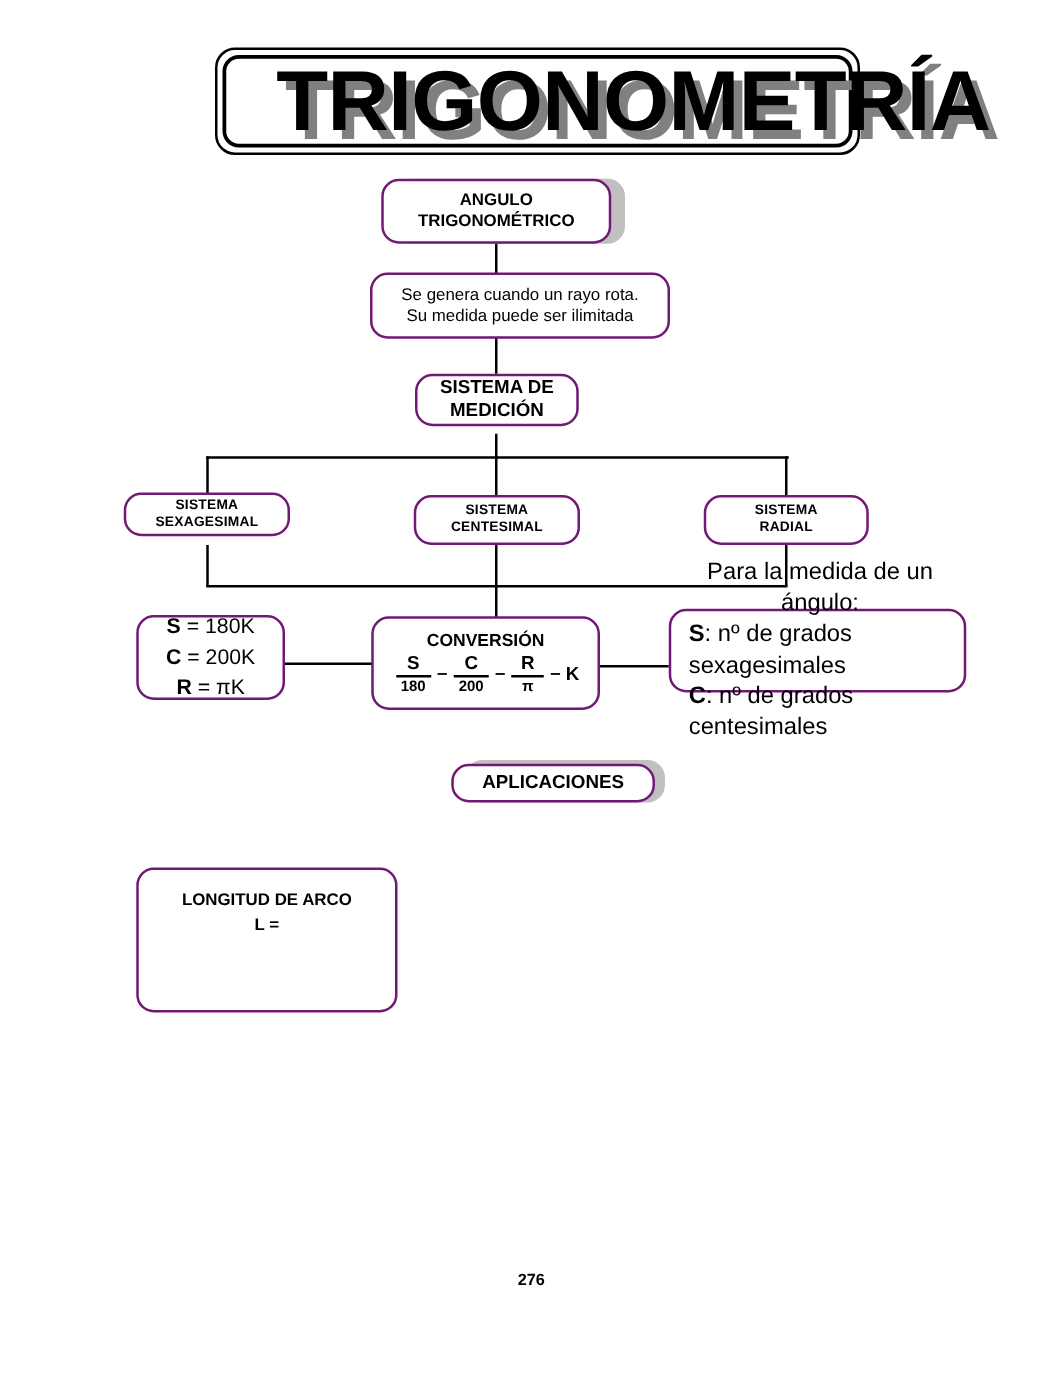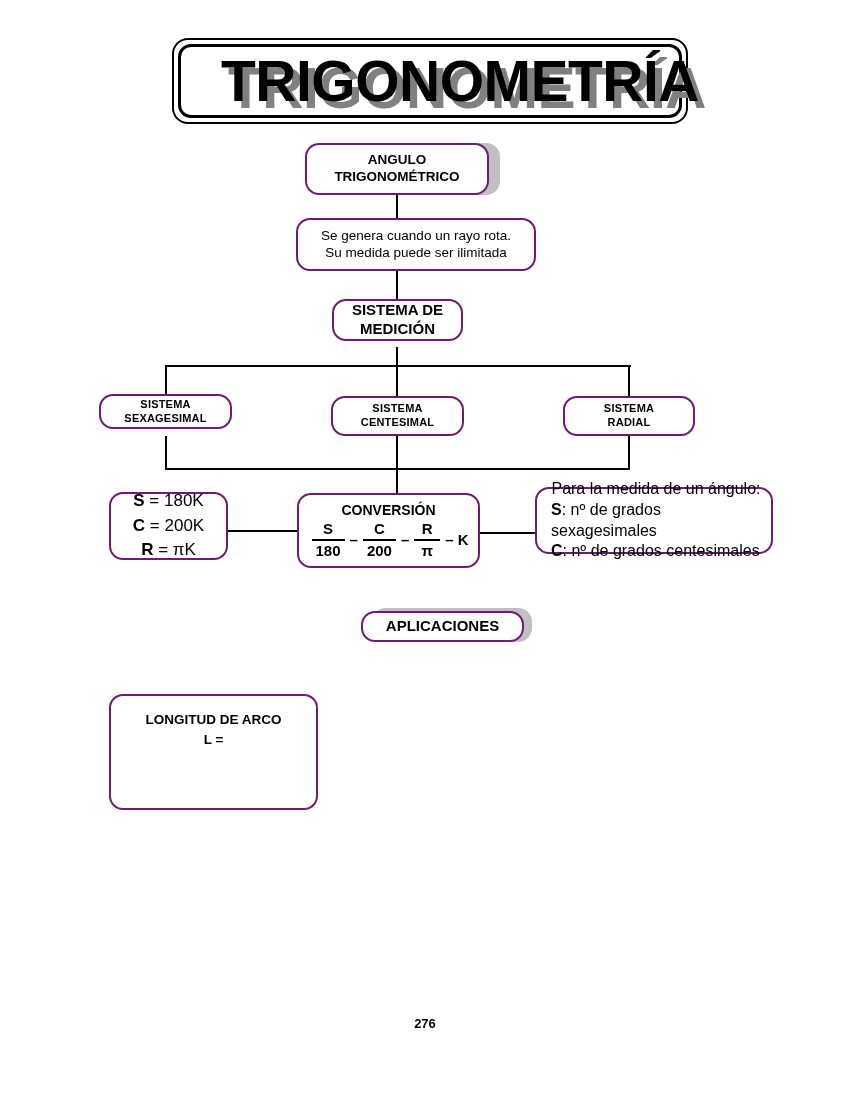--- a/index.html
+++ b/index.html
@@ -42,21 +42,21 @@
     box-sizing: border-box;
     background: #fff;
   }
   .title-text {
     position: absolute;
     left: 0;
     right: 0;
     top: 50%;
     transform: translateY(-50%);
     text-align: center;
-    font-size: 57px;
+    font-size: 68px;
     font-weight: bold;
     letter-spacing: -0.5px;
     line-height: 1;
     color: #000;
     text-shadow: 7px 7px 0 #808080;
     white-space: nowrap;
     padding-left: 40px;
   }
 
   
@@ -134,41 +134,41 @@
     padding: 0 4px;
   }
   .frac .bar {
     width: 100%;
     min-width: 26px;
     height: 2px;
     background: #000;
     margin: 1px 0;
   }
   .frac .den {
-    font-size: 15px;
+    font-size: 12px;
     font-weight: bold;
     line-height: 1.15;
     padding: 0 4px;
   }
   .op {
     font-size: 15px;
     font-weight: bold;
     margin: 0 2px;
     padding-bottom: 1px;
   }
   .tail {
     font-size: 15px;
     font-weight: bold;
     margin-left: 2px;
   }
 
   
   .defs {
     text-align: left;
-    font-size: 16px;
+    font-size: 19px;
     line-height: 1.3;
     width: 100%;
     padding-left: 14px;
     box-sizing: border-box;
   }
   .defs .head {
     text-align: center;
     padding-right: 10px;
   }
   .defs .sym { font-weight: bold; }

